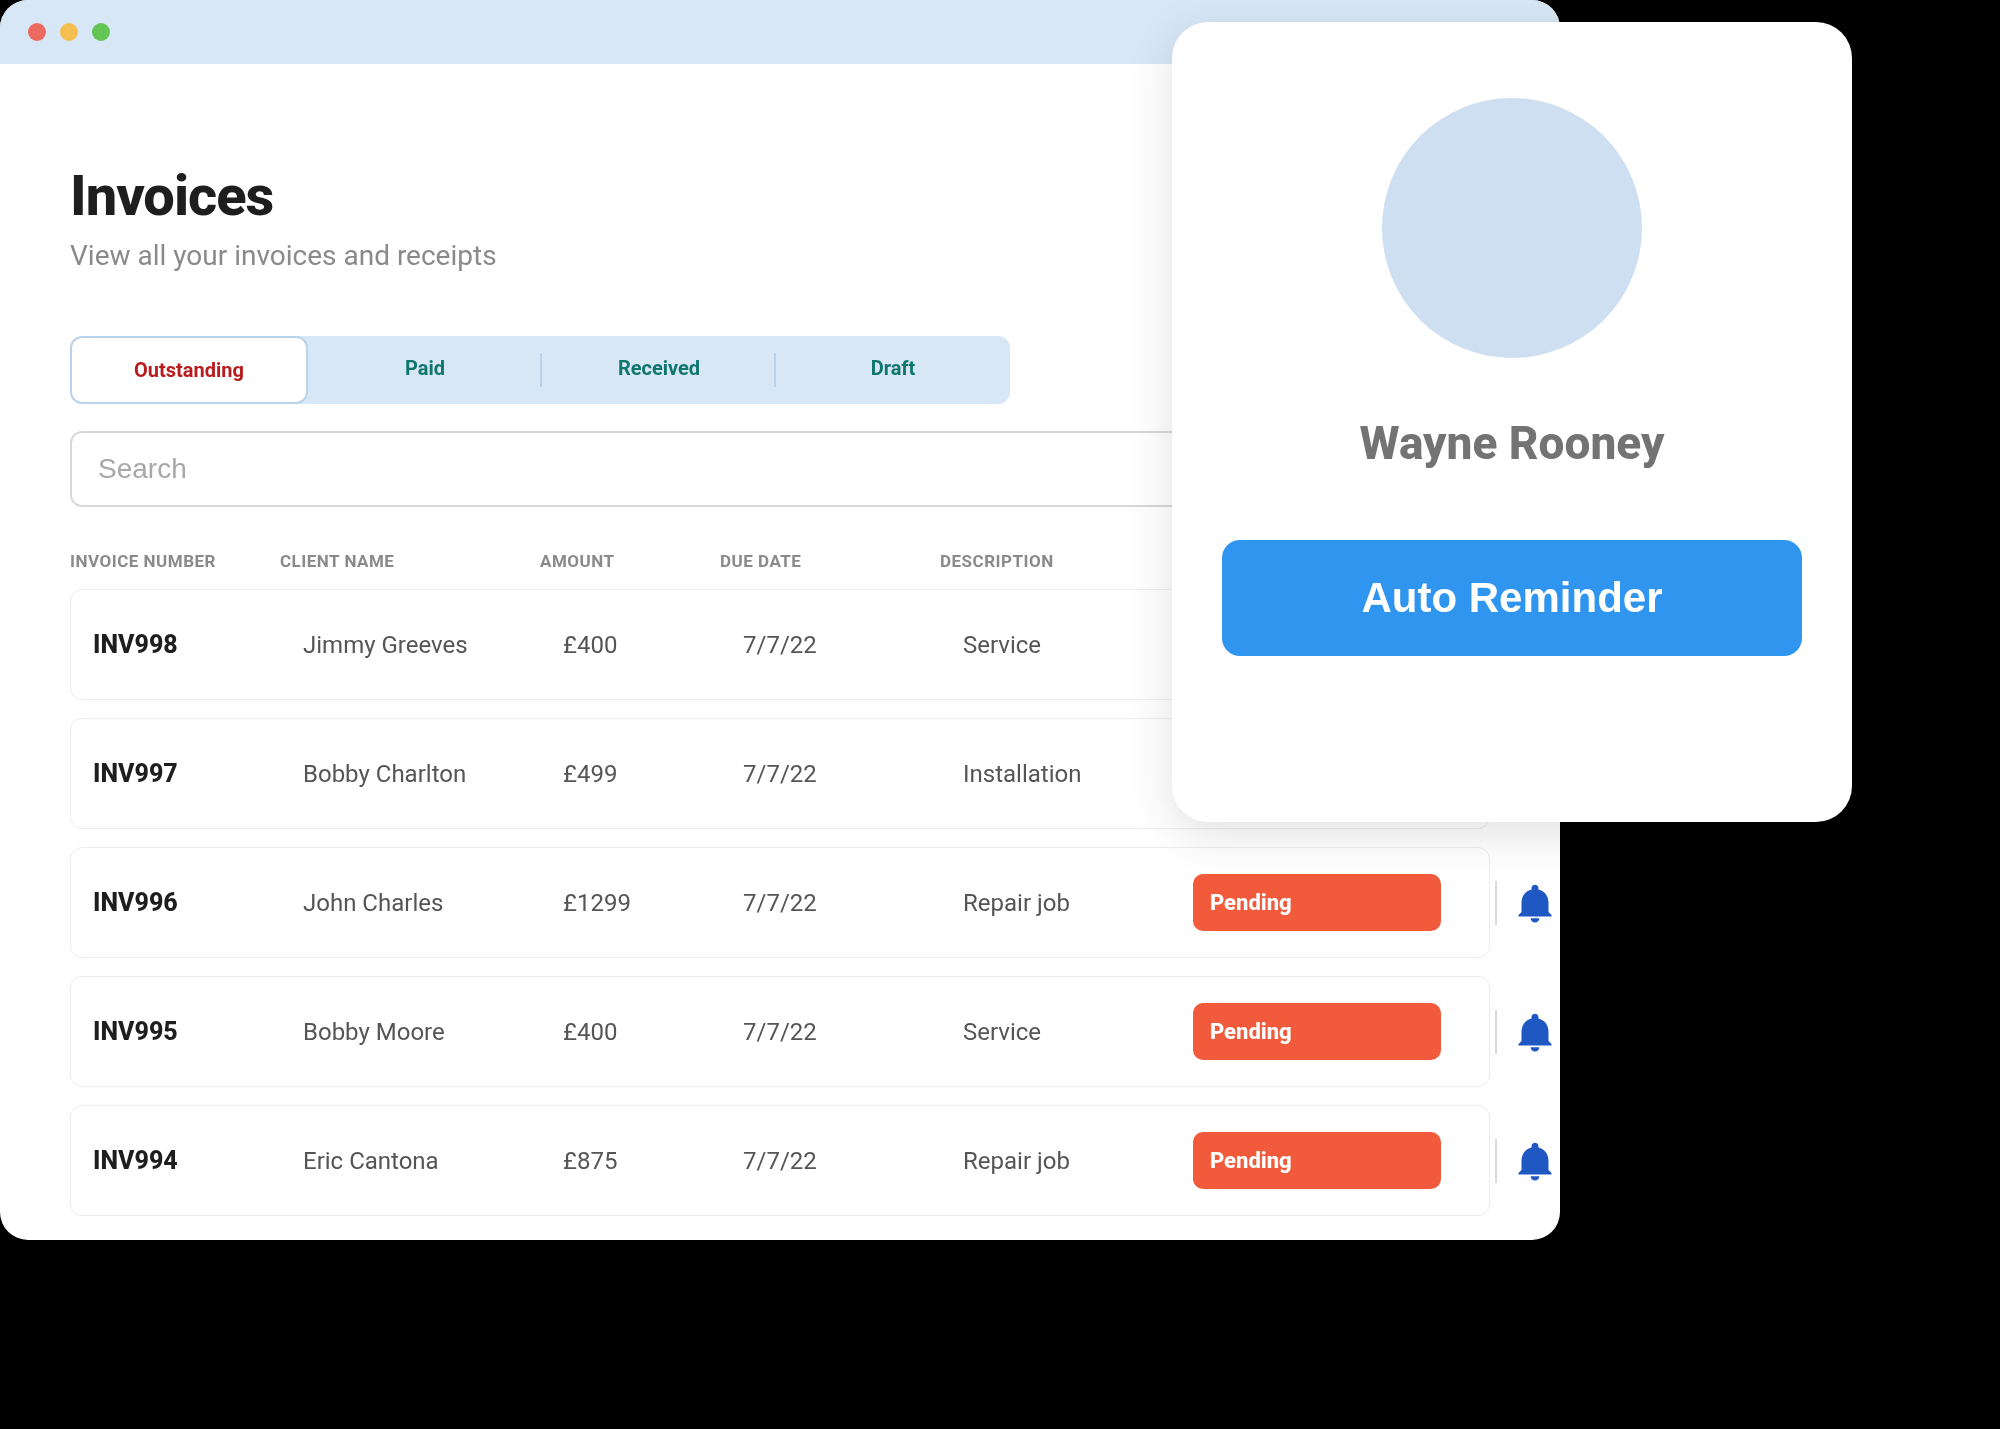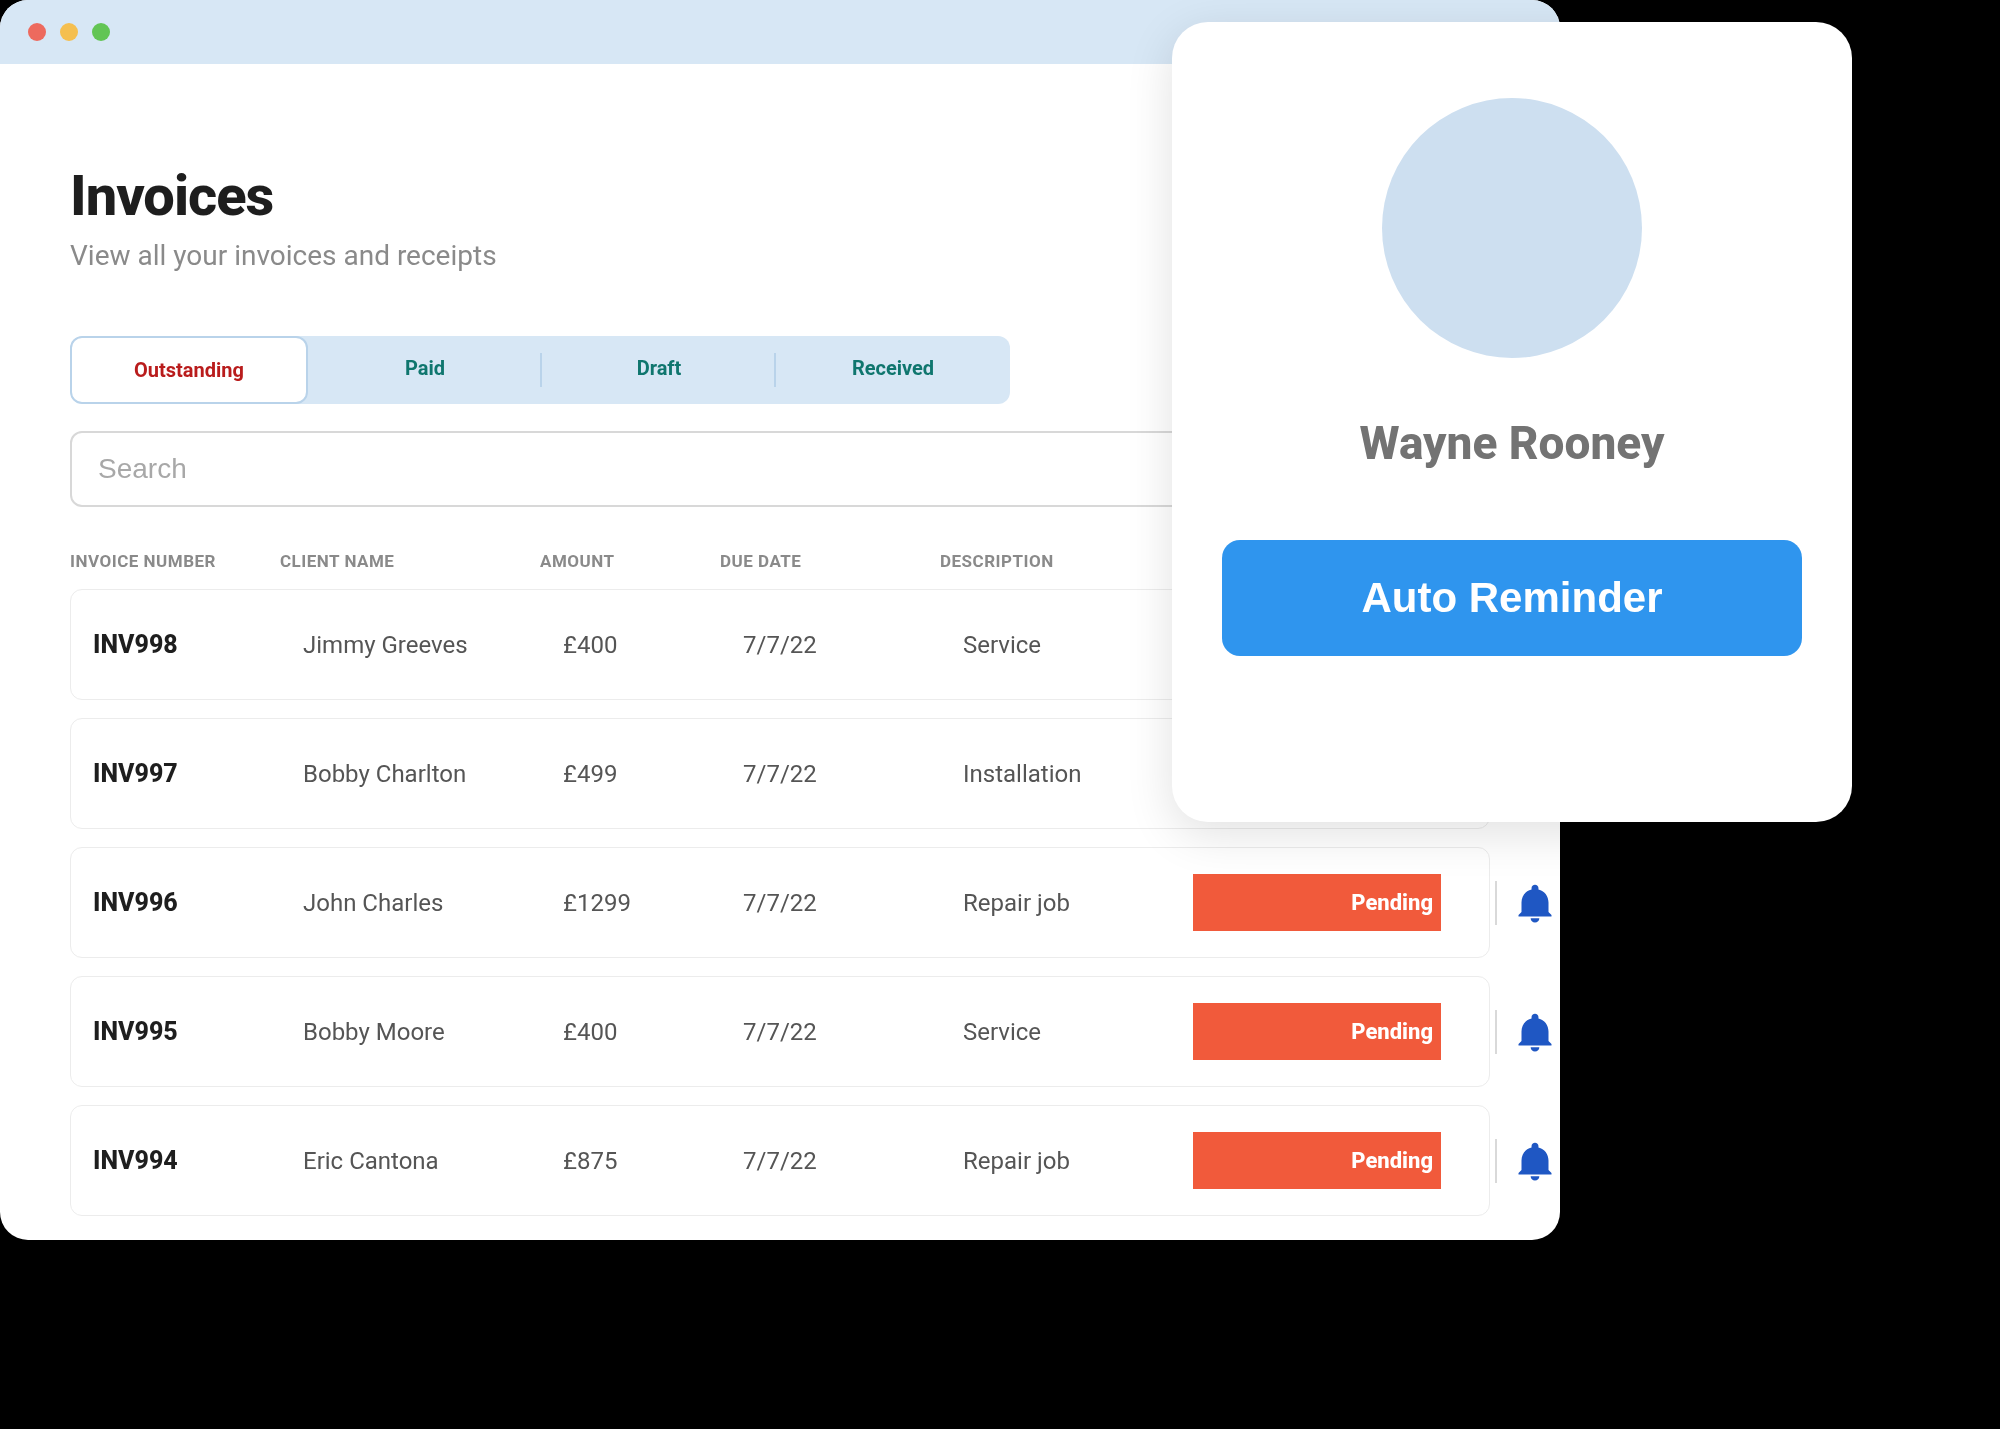--- a/index.html
+++ b/index.html
@@ -121,23 +121,23 @@
     padding: 26px 22px;
     font-size: 24px;
     color: #555;
   }
   .row .inv-num { font-weight: 800; color: #1e1e1e; font-size: 25px;}
   .status-badge {
     background: #f15a3b;
     color: #fff;
     font-weight: 800;
     font-size: 22px;
-    text-align: right;
-    padding: 16px 8px;
-    border-radius: 0;
+    text-align: left;
+    padding: 16px 17px;
+    border-radius: 10px;
     width: 248px;
   }
   .bell-cell {
     display: flex;
     align-items: center;
     justify-content: flex-end;
     gap: 20px;
   }
   .bell-divider {
     width: 2px;
@@ -206,22 +206,22 @@
       <div class="traffic-dot dot-green"></div>
     </div>
 
     <div class="content">
       <h1 class="page-title">Invoices</h1>
       <p class="page-subtitle">View all your invoices and receipts</p>
 
       <div class="tabs">
         <div class="tab active">Outstanding</div>
         <div class="tab">Paid</div>
+        <div class="tab">Received</div>
         <div class="tab">Draft</div>
-        <div class="tab">Received</div>
       </div>
 
       <div class="search">
         <input type="text" placeholder="Search" style="">
       </div>
 
       <div class="table">
         <div class="thead">
           <div>INVOICE NUMBER</div>
           <div>CLIENT NAME</div>

